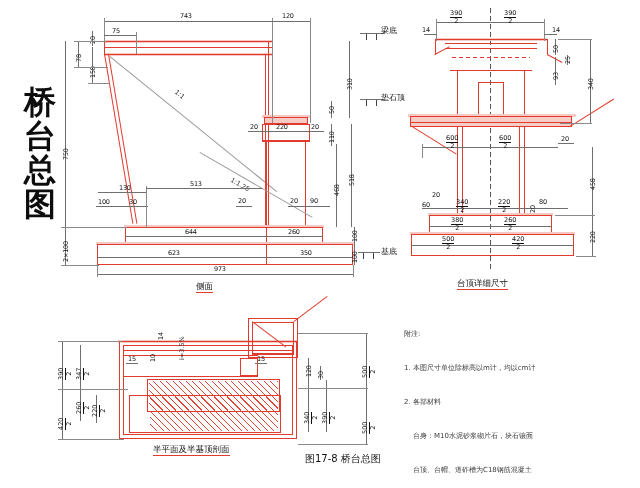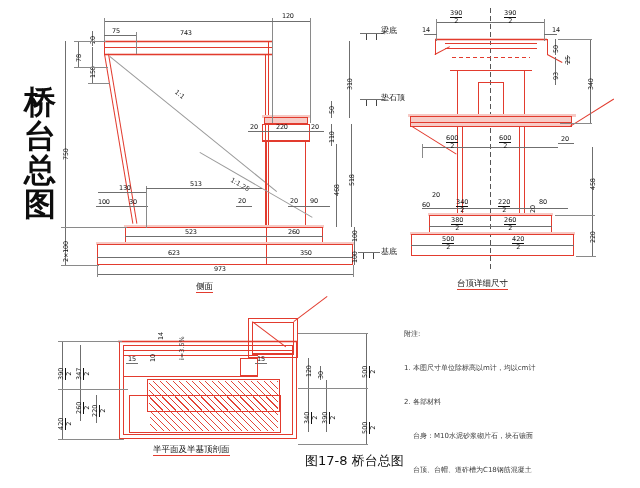--- a/index.html
+++ b/index.html
@@ -62,21 +62,21 @@
 
   
   #notes{position:absolute;left:404px;top:330px;width:230px;font-size:7px;
          line-height:1.42;color:#3a3a3a;}
   #notes .hd{margin-bottom:1px;}
   #notes .li{white-space:nowrap;margin-top:24px;}
   #notes .in1{padding-left:9px;}
   #notes .in2{padding-left:30px;}
 
   
-  #caption{position:absolute;left:305px;top:452px;font-size:13px;color:#111;}
+  #caption{position:absolute;left:305px;top:452px;font-size:10px;color:#111;}
   .tri2{position:absolute;width:9px;height:6px;
         border-left:.7px solid #444;border-right:.7px solid #444;}
   .tri2:before{content:"";position:absolute;left:-0.4px;top:-0.4px;
         width:0;height:0;border-left:4.6px solid transparent;
         border-right:4.6px solid transparent;border-top:6px solid transparent;}
 
   
   .hatch{
     position:absolute;
     background:repeating-linear-gradient(45deg,
@@ -133,21 +133,21 @@
     <div class="rl v" style="left:266px;top:227px;height:16px;"></div>
 
     <div class="glow h" style="left:96px;top:242px;width:258px;"></div>
     <div class="r" style="left:97px;top:244px;width:256px;height:21px;"></div>
     <div class="rl h" style="left:97px;top:257px;width:256px;"></div>
     <div class="rl v" style="left:266px;top:244px;height:21px;"></div>
 
     <div class="dl h" style="left:104px;top:21px;width:168px;"></div>
     <div class="ext v" style="left:104px;top:18px;height:24px;"></div>
     <div class="ext v" style="left:272px;top:18px;height:105px;"></div>
-    <div class="dim" style="left:180px;top:30px;">743</div>
+    <div class="dim" style="left:180px;top:13px;">743</div>
 
     <div class="dl h" style="left:272px;top:21px;width:38px;"></div>
     <div class="ext v" style="left:310px;top:18px;height:105px;"></div>
     <div class="dim" style="left:282px;top:13px;">120</div>
 
     <div class="dl h" style="left:104px;top:35px;width:32px;"></div>
     <div class="ext v" style="left:136px;top:32px;height:22px;"></div>
     <div class="dim" style="left:112px;top:28px;">75</div>
 
     <div class="dl v" style="left:78px;top:41px;height:26px;"></div>
@@ -197,21 +197,21 @@
     <div class="dl v" style="left:349px;top:41px;height:77px;"></div>
     <div class="dim v" style="left:347px;top:90px;">310</div>
     <div class="dl v" style="left:331px;top:101px;height:17px;"></div>
     <div class="dim v" style="left:329px;top:114px;">50</div>
     <div class="dl v" style="left:336px;top:144px;height:83px;"></div>
     <div class="dim v" style="left:334px;top:196px;">468</div>
     <div class="dl v" style="left:351px;top:124px;height:103px;"></div>
     <div class="dim v" style="left:349px;top:186px;">518</div>
 
     <div class="dl h" style="left:125px;top:236px;width:198px;"></div>
-    <div class="dim" style="left:185px;top:229px;">523</div>
+    <div class="dim" style="left:185px;top:229px;">644</div>
     <div class="dim" style="left:288px;top:229px;">260</div>
 
     <div class="dl h" style="left:97px;top:257px;width:256px;"></div>
     <div class="dim" style="left:168px;top:250px;">623</div>
     <div class="dim" style="left:300px;top:250px;">350</div>
 
     <div class="dl h" style="left:97px;top:274px;width:256px;"></div>
     <div class="ext v" style="left:97px;top:265px;height:12px;"></div>
     <div class="ext v" style="left:353px;top:265px;height:12px;"></div>
     <div class="dim" style="left:214px;top:266px;">973</div>

